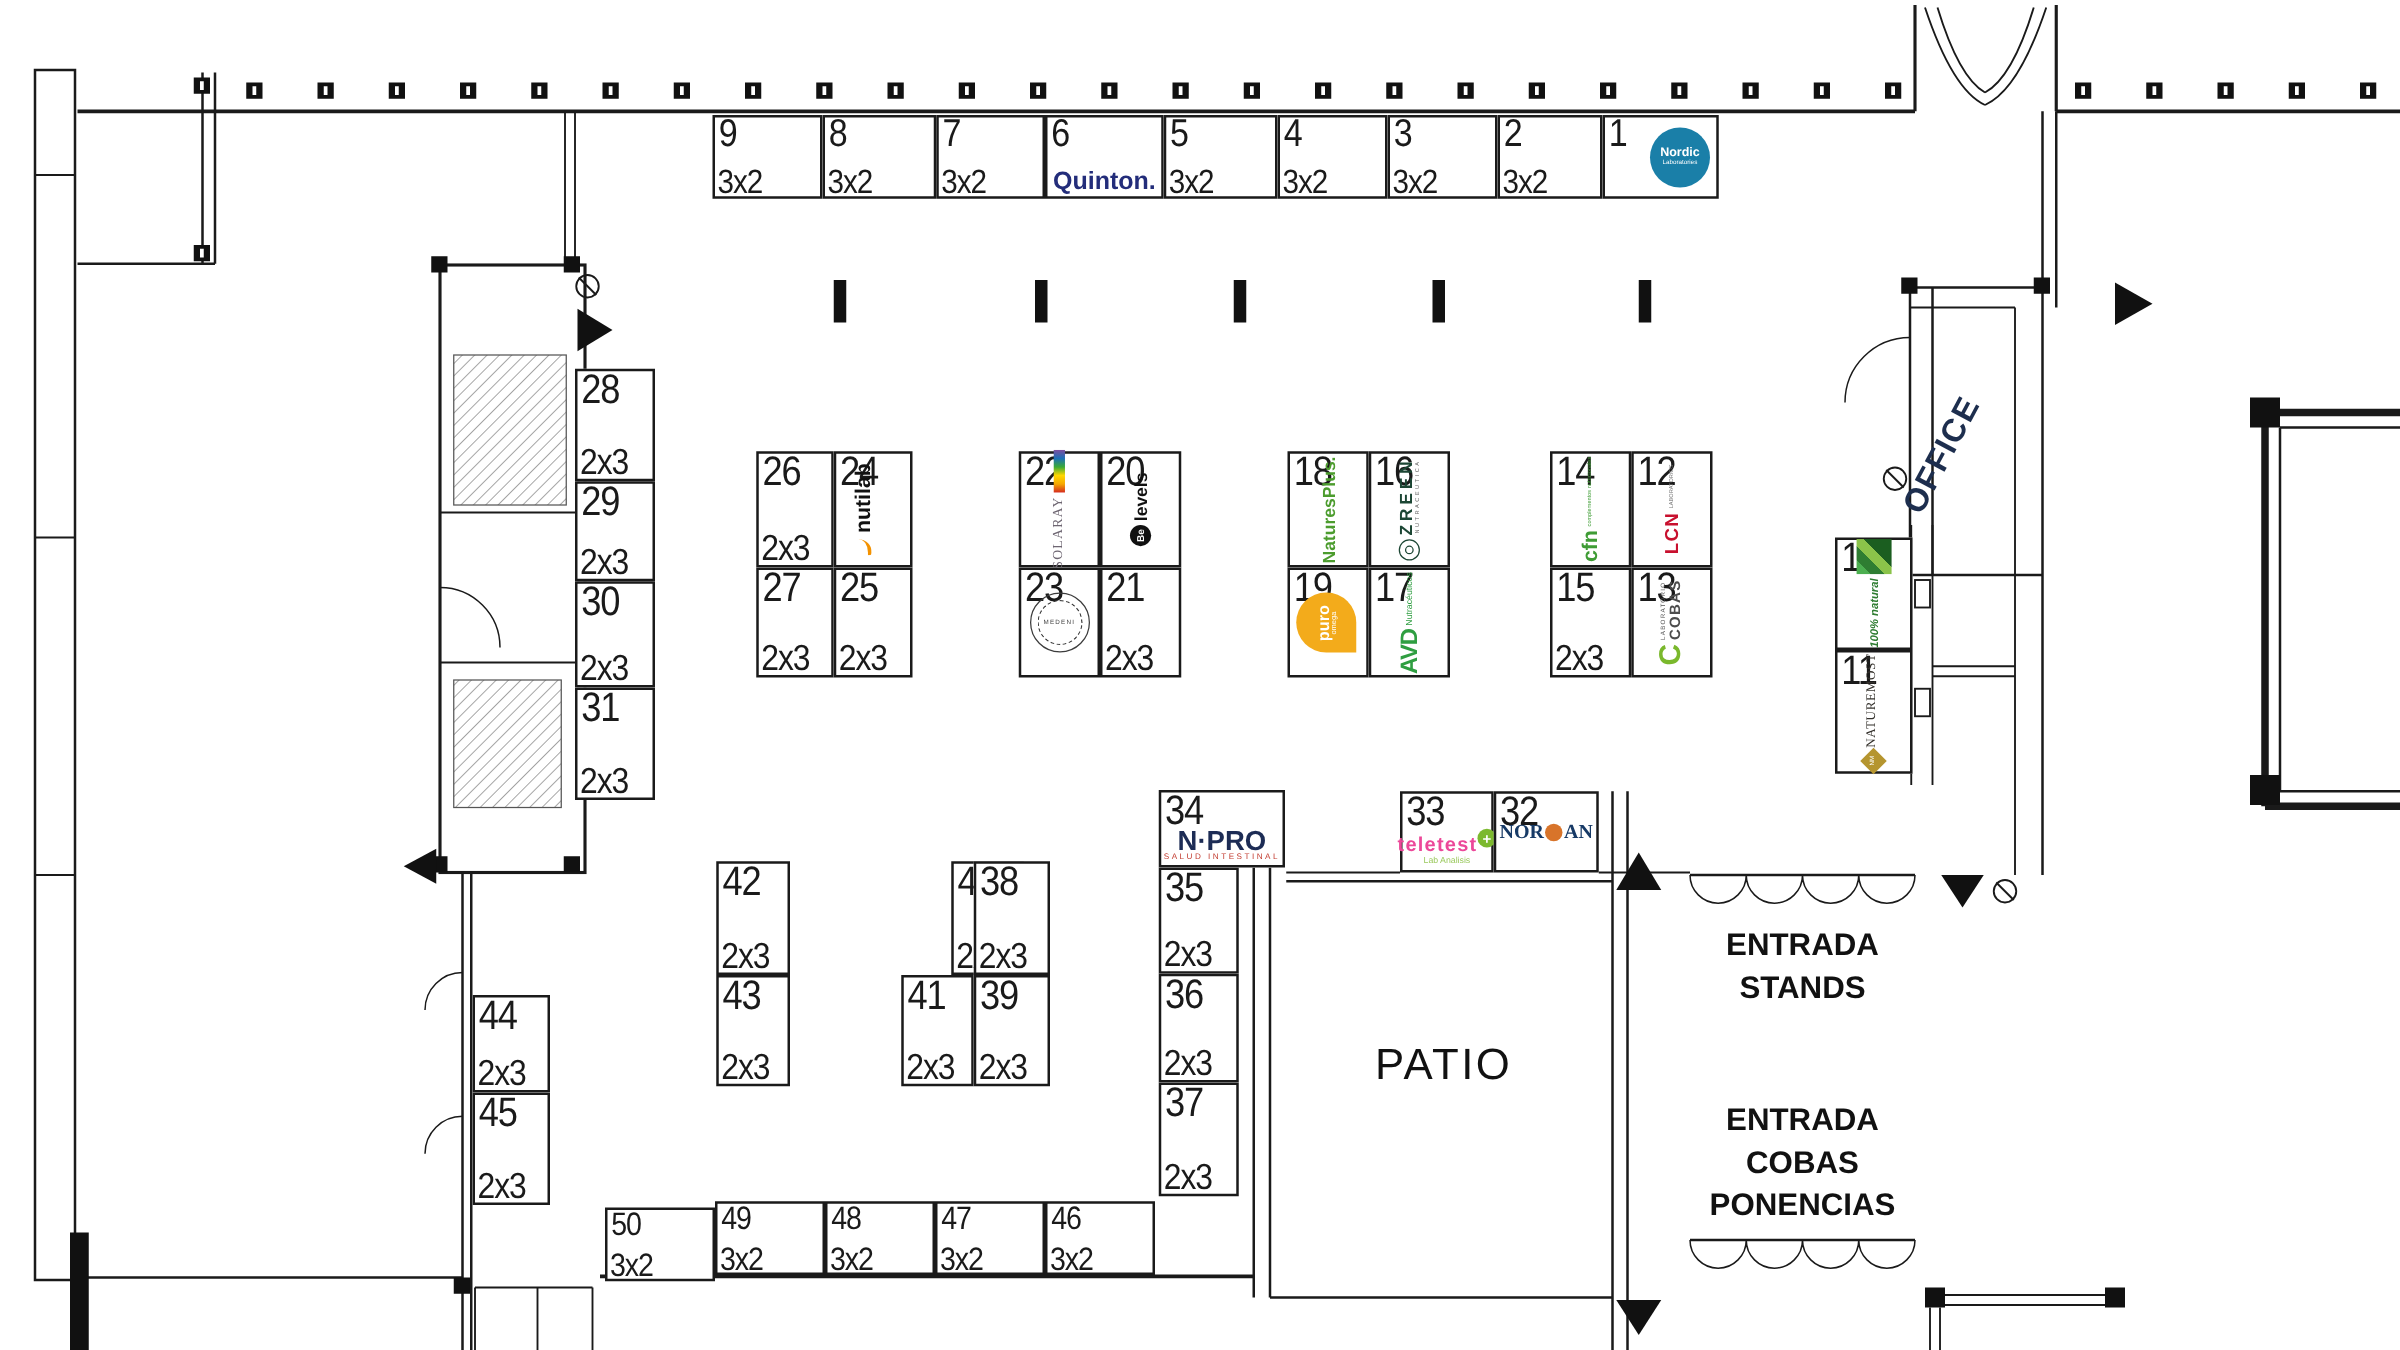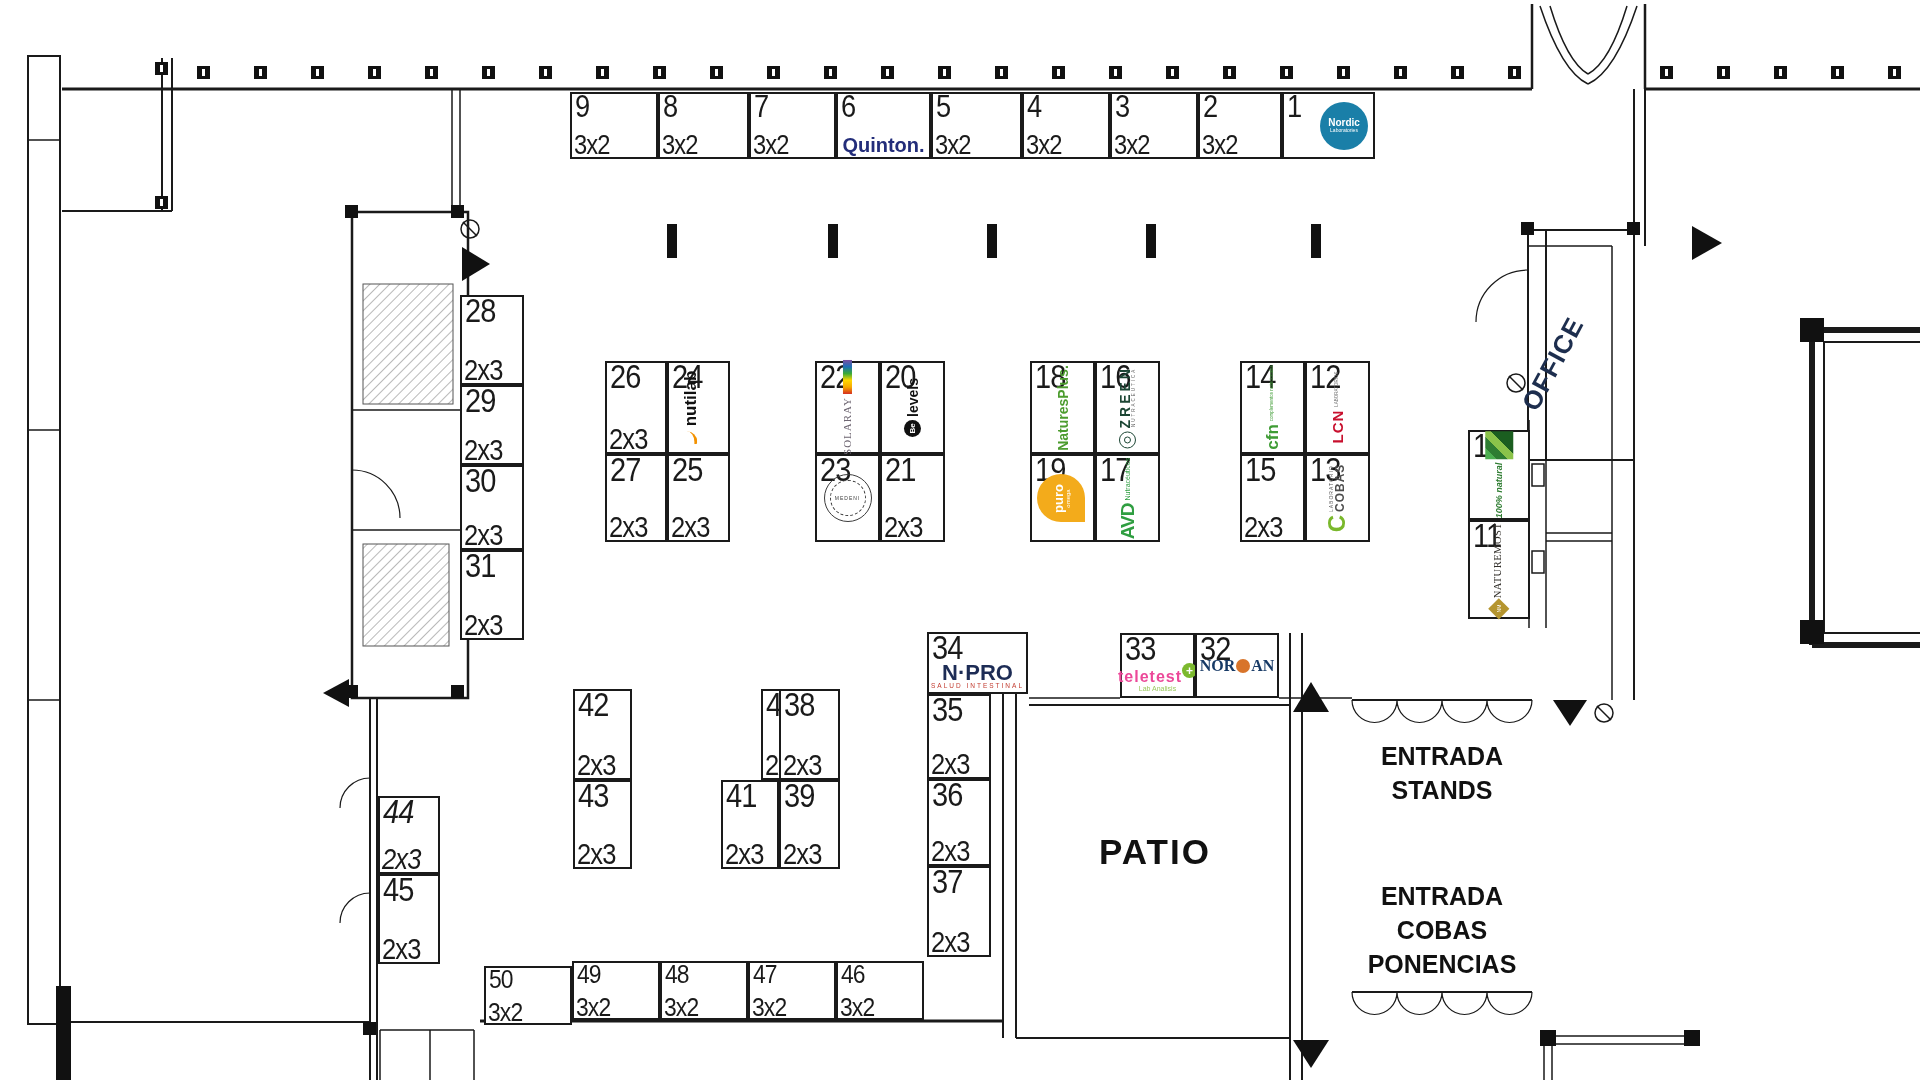--- a/index.html
+++ b/index.html
@@ -71,21 +71,21 @@
   .lg-tt{display:flex;flex-direction:column;align-items:center;padding-bottom:4px;}
   .lg-tt .row{display:flex;align-items:flex-start;}
   .lg-tt b{font-size:16px;color:#ec4899;letter-spacing:1px;}
   .lg-tt .plus{width:15px;height:15px;border-radius:50%;background:#7cb92e;color:#fff;font-size:12px;font-weight:bold;
       display:flex;align-items:center;justify-content:center;margin-top:-6px;}
   .lg-tt i{font-style:normal;font-size:7px;color:#9bc95e;}
   .lg-norsan{font-family:"Liberation Serif",serif;font-weight:bold;font-size:16px;color:#173a66;display:flex;align-items:center;}
   .lg-norsan .oc{width:14px;height:14px;border-radius:50%;background:#d8742a;display:inline-block;margin:0 1px;}
   
   .big-label{position:absolute;text-align:center;color:#111;font-weight:bold;}
-  #patio-label{left:1020px;top:832px;width:270px;font-size:35px;font-weight:bold;letter-spacing:2px;}
+  #patio-label{left:1020px;top:832px;width:270px;font-size:35px;font-weight:normal;letter-spacing:2px;}
   #entrada-stands{left:1342px;top:740px;width:200px;font-size:25px;line-height:1.35;}
   #entrada-sala{left:1342px;top:880px;width:200px;font-size:25px;line-height:1.35;}
   #office-label{position:absolute;left:1543px;top:385px;font-size:26px;font-weight:600;color:#1d2e4e;
       letter-spacing:1px;transform:rotate(-62deg);transform-origin:left bottom;}
 </style>
 </head>
 <body>
 
 <div id="plan">
 
@@ -514,21 +514,21 @@
         <span class="stand-size">2x3</span>
       </div>
       <div class="stand" style="left: 721px; top: 780px; width: 58px; height: 89px;">
         <span class="stand-number">41</span>
         <span class="stand-size">2x3</span>
       </div>
       <div class="stand" style="left: 779px; top: 780px; width: 61px; height: 89px;">
         <span class="stand-number">39</span>
         <span class="stand-size">2x3</span>
       </div>
-      <div class="stand" style="left: 378px; top: 796px; width: 62px; height: 78px; font-style: italic;">
+      <div class="stand" style="left: 378px; top: 796px; width: 62px; height: 78px;">
         <span class="stand-number">44</span>
         <span class="stand-size">2x3</span>
       </div>
       <div class="stand" style="left: 378px; top: 874px; width: 62px; height: 90px;">
         <span class="stand-number">45</span>
         <span class="stand-size">2x3</span>
       </div>
       <div class="stand bottom" style="left: 484px; top: 966px; width: 88px; height: 59px;">
         <span class="stand-number">50</span>
         <span class="stand-size">3x2</span>

